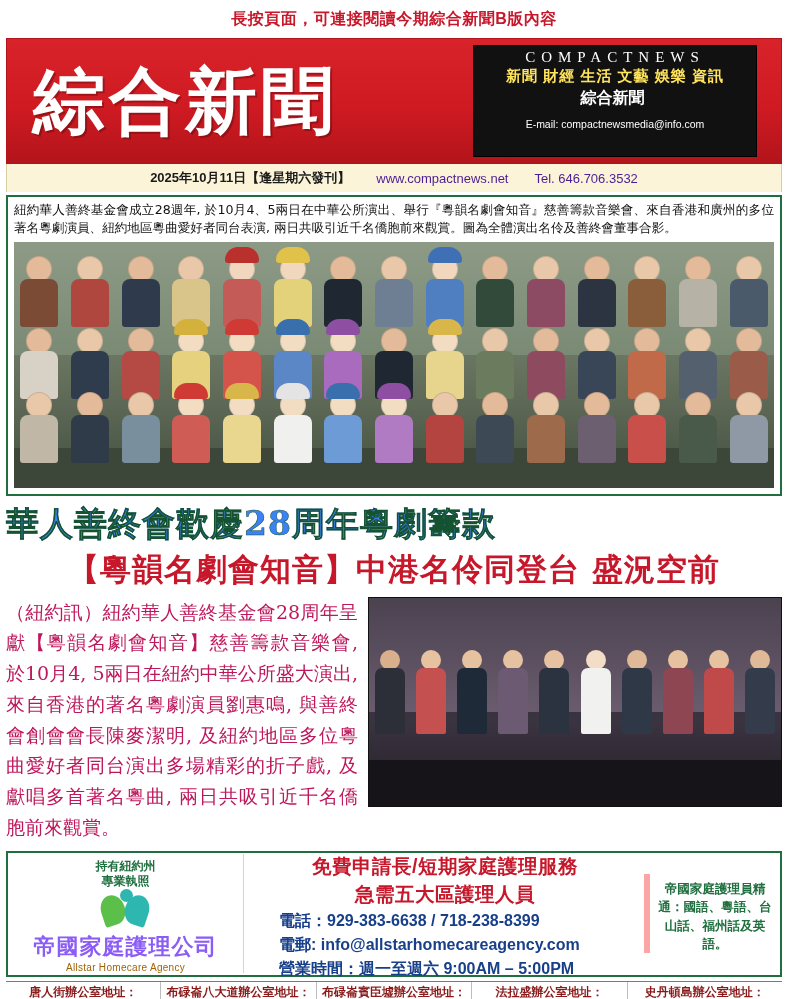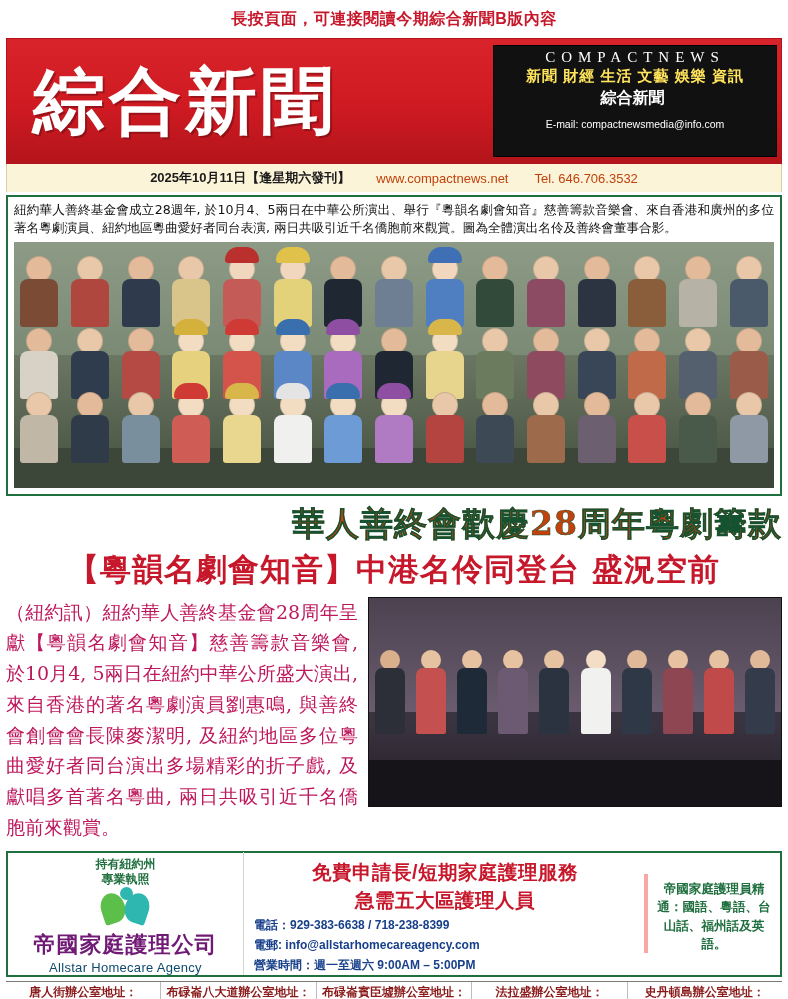--- a/index.html
+++ b/index.html
@@ -42,21 +42,21 @@
     font-family: "DejaVu Serif", serif;
     font-weight: bold;
     font-size: 72px;
     letter-spacing: 4px;
     padding-left: 26px;
     line-height: 1;
     text-shadow: 2px 2px 0 rgba(0,0,0,0.25);
   }
   .masthead-right {
     position: absolute;
-    right: 4px;
+    right: 24px;
     top: 6px;
     width: 284px;
     height: 112px;
     background: #111111;
     border: 1px solid #000;
     display: flex;
     flex-direction: column;
     align-items: center;
     padding-top: 3px;
   }
@@ -107,21 +107,21 @@
     border-left: 1px solid #d9cfa4;
     border-right: 1px solid #d9cfa4;
     display: flex;
     align-items: center;
     justify-content: center;
     gap: 26px;
     font-size: 13px;
     color: #1a1a1a;
   }
   .infobar .date { font-weight: bold; }
-  .infobar .site { color: #c2410c; }
+  .infobar .site { color: #4c1d95; }
 
   
   .story {
     margin: 3px 6px 0 6px;
     border: 2px solid #1f6f3f;
     padding: 4px 6px 6px 6px;
   }
   .story-lead {
     font-size: 12.6px;
     line-height: 1.45;
@@ -160,25 +160,25 @@
     width: 34px; height: 16px; border-radius: 17px 17px 4px 4px;
   }
   .p-body {
     width: 38px; height: 48px; margin: -3px auto 0;
     border-radius: 8px 8px 3px 3px;
   }
 
   
   .headline-1 {
     margin: 6px 6px 0 6px;
-    text-align: right;
+    text-align: left;
     font-family: "DejaVu Serif", serif;
     font-weight: bold;
     font-size: 33px;
-    color: #c2410c;
+    color: #3b82f6;
     letter-spacing: 1px;
     -webkit-text-stroke: 0.5px #145230;
   }
   .headline-2 {
     margin: 2px 6px 0 6px;
     text-align: center;
     font-family: "DejaVu Serif", serif;
     font-weight: bold;
     font-size: 31px;
     color: #c7172b;
@@ -253,27 +253,27 @@
   }
   .ad-logo .leaf-r { background: #2eb6b0; left: 26px; transform: rotate(18deg) scaleX(-1); }
   .ad-logo .dot {
     position:absolute; width: 13px; height: 13px; border-radius: 50%;
     background: #2eb6b0; left: 21px; top: -2px;
   }
   .ad-cn {
     font-family: Liberation Mono, monospace;
     font-size: 22px;
     font-weight: bold;
-    color: #701a75;
+    color: #8b5cf6;
     margin-top: 1px;
     letter-spacing: 1px;
   }
   .ad-en {
-    font-size: 13px;
-    color: #0c4a6e;
+    font-size: 10px;
+    color: #a16207;
     letter-spacing: 0.3px;
   }
   .ad-mid {
     flex: 1;
     padding: 5px 8px 0 10px;
   }
   .ad-h1 {
     text-align: center;
     font-size: 19.5px;
     font-weight: bold;
@@ -282,29 +282,30 @@
   }
   .ad-h2 {
     text-align: center;
     font-size: 19.5px;
     font-weight: bold;
     color: #c7172b;
     margin-top: 1px;
     letter-spacing: 0.5px;
   }
   .ad-line {
-    font-size: 12px;
+    font-size: 16px;
     color: #173f8a;
     margin-top: 3px;
     font-weight: bold;
+    margin-left: 25px;
   }
   .ad-line .val { color: #173f8a; }
   .ad-right {
     width: 136px;
-    border-left: 4px solid #fca5a5;
+    border-left: 6px solid #fca5a5;
     padding: 6px 6px 0 6px;
     font-size: 12.6px;
     color: #1f6f3f;
     font-weight: bold;
     line-height: 1.45;
     text-align: center;
   }
 
   
   .offices {

